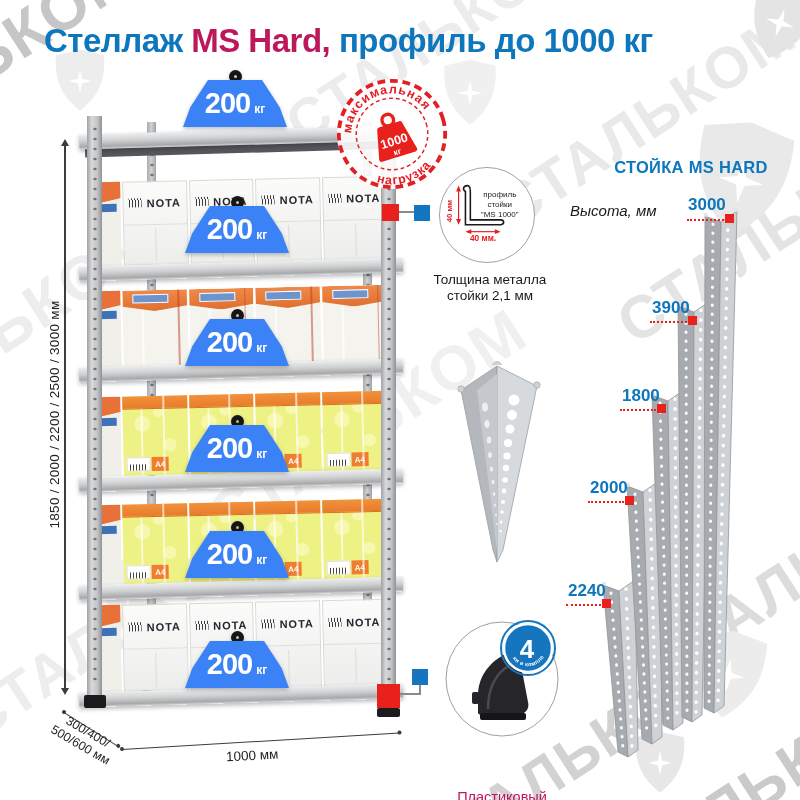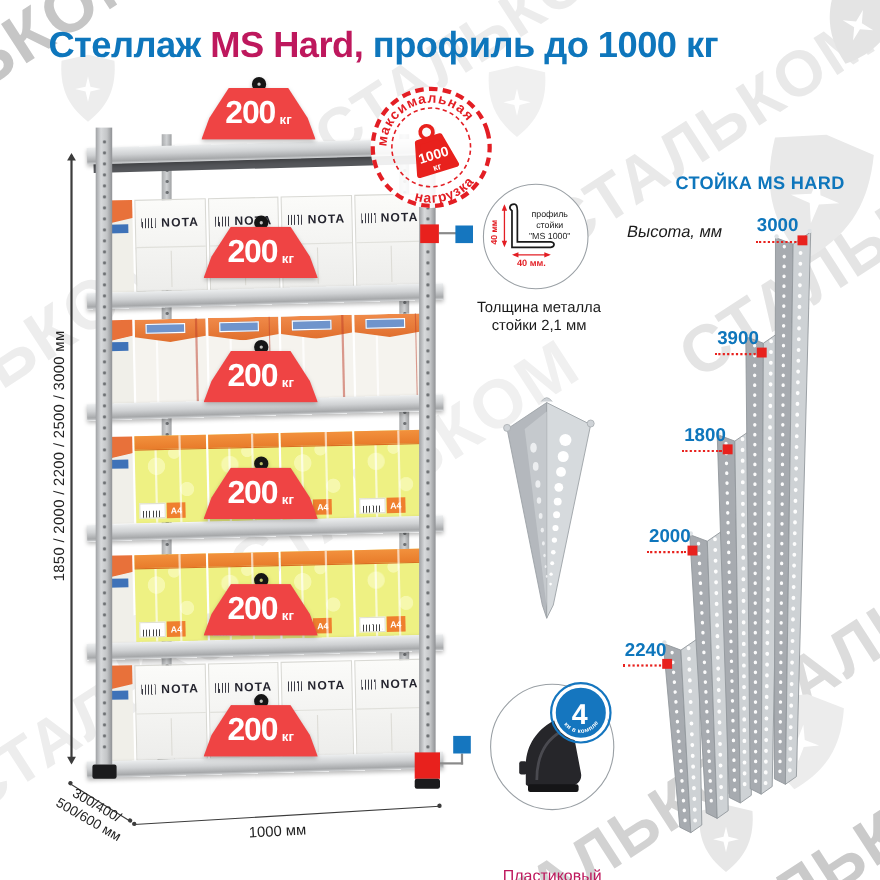--- a/index.html
+++ b/index.html
@@ -74,21 +74,21 @@
     background-image:repeating-linear-gradient(90deg,#444 0 1px,transparent 1px 3px);
     background-size:80% 55%;background-repeat:no-repeat;background-position:2px 6px;}
   .a4tag{position:absolute;left:calc(5% + 25px);bottom:4px;width:17px;height:14px;
     background:#ef7f2e;color:#fff;font-size:8px;font-weight:700;display:flex;
     align-items:center;justify-content:center;}
 
   
   .weight{position:absolute;width:104px;z-index:8;
     filter:drop-shadow(0 2px 2px rgba(0,0,0,.25));}
   .whandle{width:13px;height:13px;border:5px solid #151515;border-radius:50%;margin:0 auto;}
-  .wbody{margin-top:-3px;height:47px;background:#ef4444;color:#fff;
+  .wbody{margin-top:-3px;height:47px;background:#3b82f6;color:#fff;
     clip-path:polygon(24% 0,76% 0,93% 58%,100% 100%,0 100%,7% 58%);
     display:flex;align-items:center;justify-content:center;}
   .wv{font-size:29px;font-weight:800;letter-spacing:-1px;}
   .wu{font-size:12px;font-weight:700;margin:10px 0 0 4px;}
 
   
   .stamp{position:absolute;left:334px;top:76px;z-index:9;transform:rotate(-17deg);}
 
   
   .vdim-line{position:absolute;left:64px;top:141px;width:2px;height:552px;

